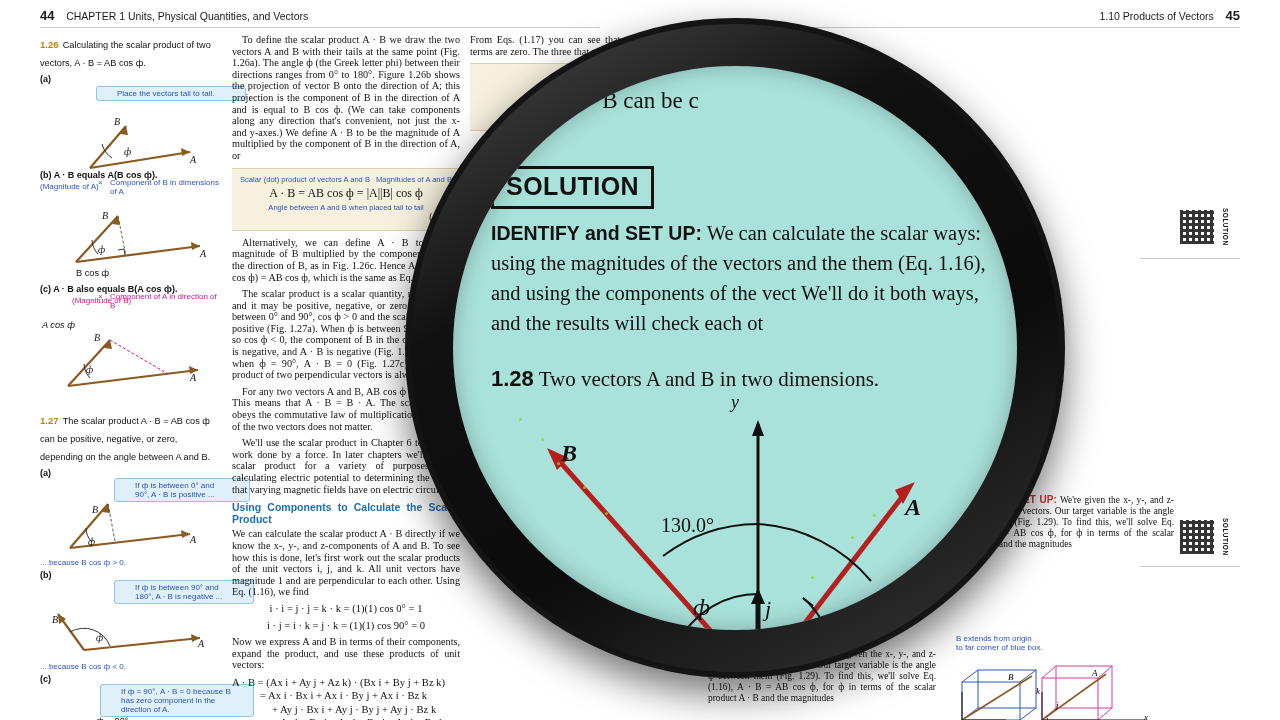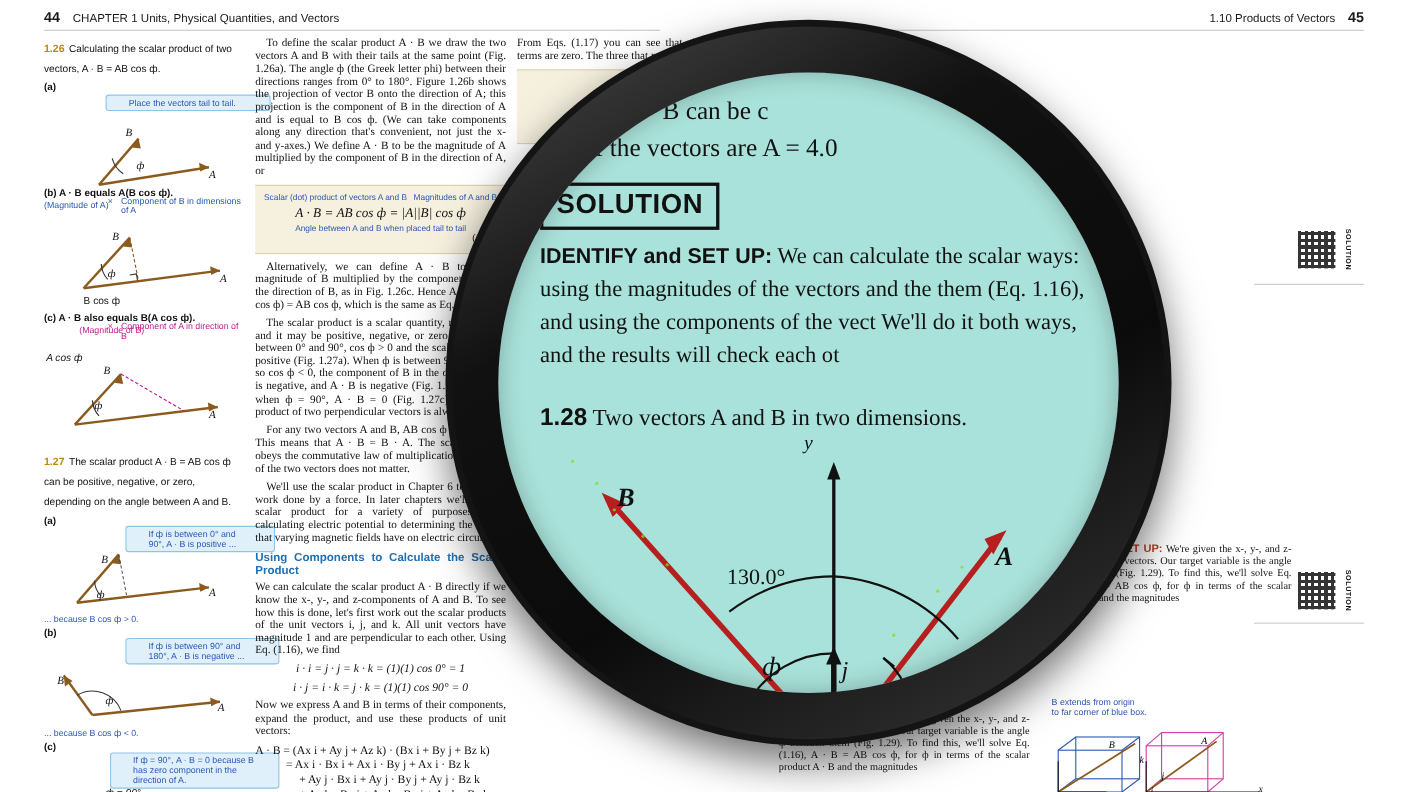--- a/index.html
+++ b/index.html
@@ -68,21 +68,21 @@
   .eqbox{
     background:#f6f1df;border-top:1px solid #ded2ae;border-bottom:1px solid #ded2ae;
     padding:6px 8px;margin:6px 0;
   }
   .eqbox .lbl{
     font-family:"Liberation Sans", sans-serif;
     font-size:7.6px;color:#2a56b8;line-height:9px;
   }
   .eq{
     font-family:"Liberation Serif", serif;
-    font-size:12px;font-style:italic;text-align:center;margin:4px 0;
+    font-size:12px;text-align:center;margin:4px 0;
   }
   .sechead{
     font-family:"Liberation Sans", sans-serif;
     font-weight:bold;font-size:10.5px;color:#1f6fb4;
     margin:7px 0 3px 0;
   }
   .mono-eq{
     font-family:"Liberation Serif", serif;
     font-size:10.6px;line-height:13.5px;
   }
@@ -422,21 +422,20 @@
   </div>
 
   <div id="magnifier">
 
     <div id="mag-ring"></div>
     <div id="mag-lens">
       <div class="lens-content">
 
         <div class="lens-eqline">
           <div>product A · B can be c</div>
-          <div>des of the vectors are  A = 4.0</div>
         </div>
         <div style="position:absolute;right:28px;top:14px;font-size:13px;">ponents of A</div>
         <div class="lens-eqno">(1.19)</div>
 
         <div id="solution-box">
           <span>SOLUTION</span>
         </div>
 
         <div id="lens-identify">
           <b>IDENTIFY and SET UP:</b><span> We can calculate the scalar ways: using the magnitudes of the vectors and the them (Eq. 1.16), and using the components of the vect We'll do it both ways, and the results will check each ot</span>

